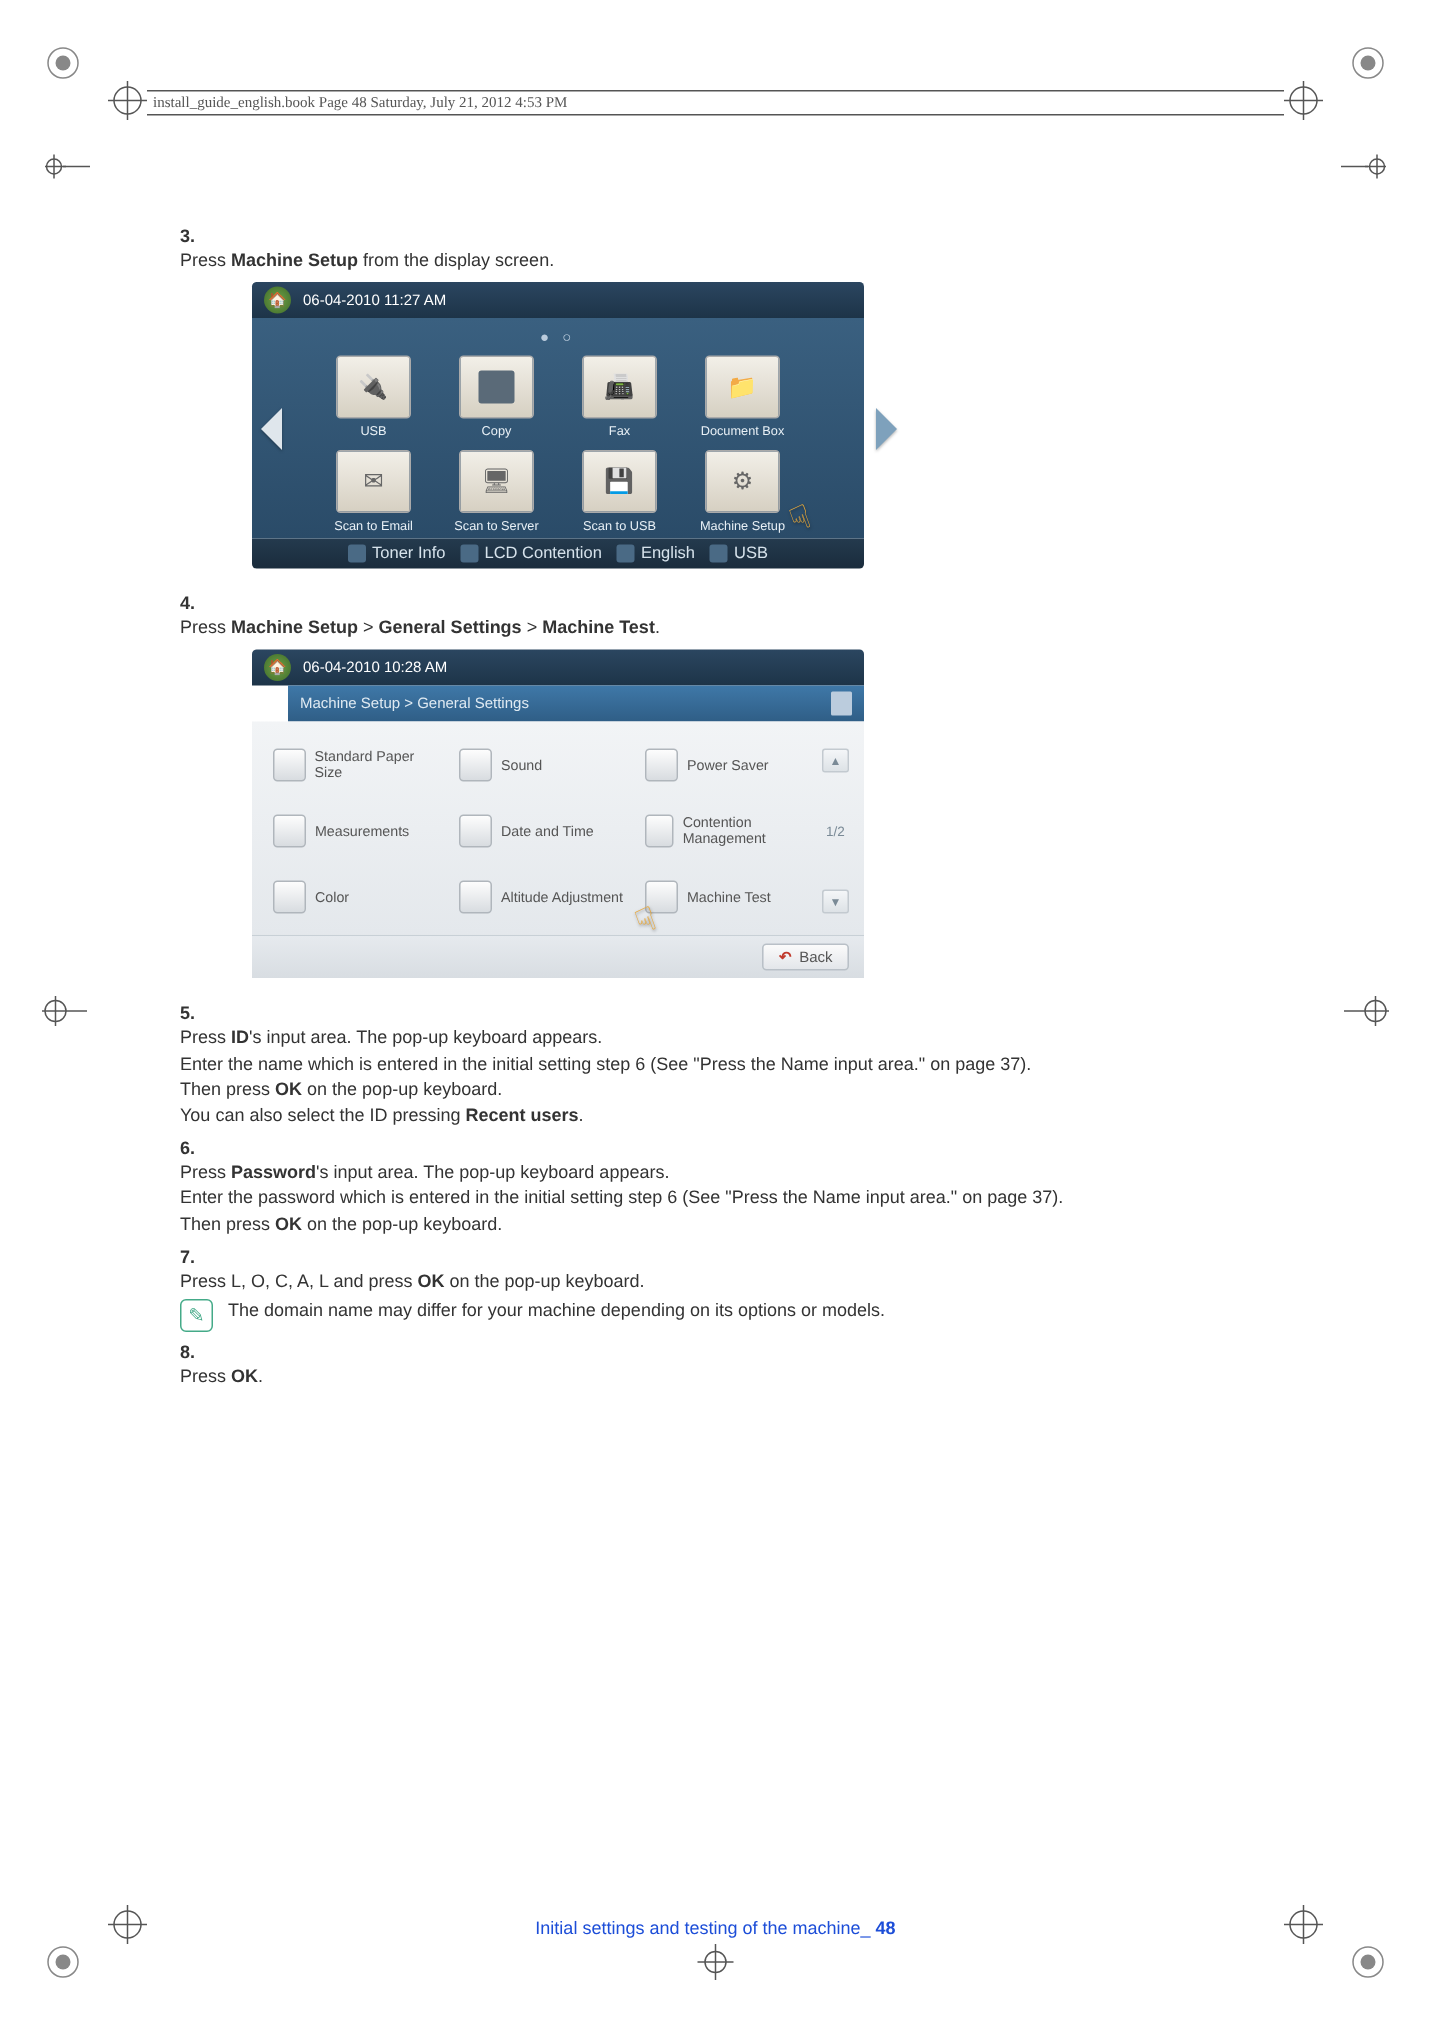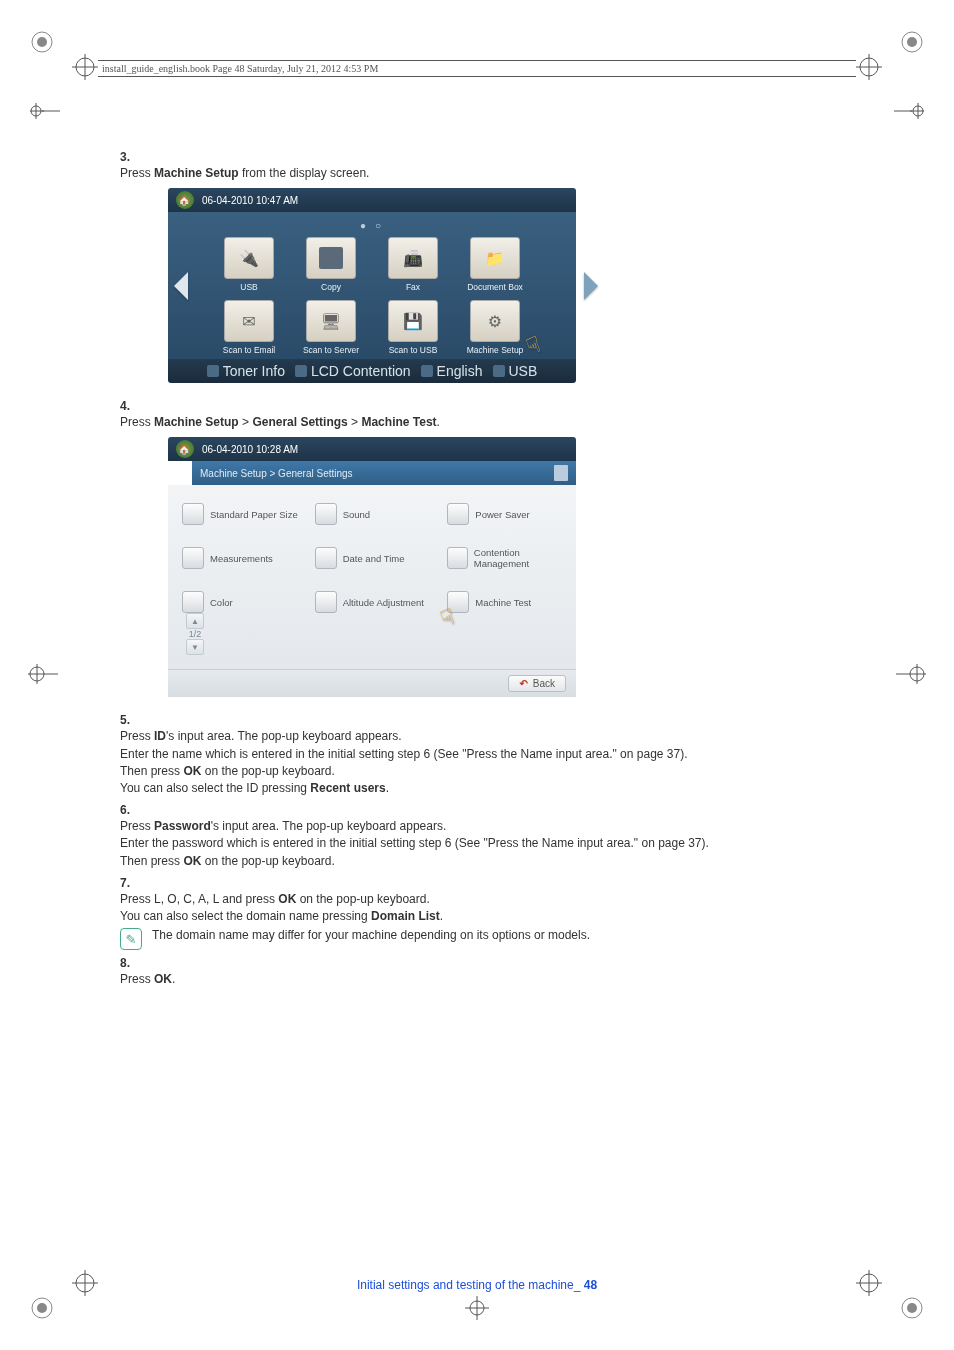--- a/index.html
+++ b/index.html
@@ -89,38 +89,37 @@
   .tile-icon.printer::before { content: ""; width: 24px; height: 22px; background: #5a6a78; border-radius: 2px; display: block; }
   .pointer {
     position: absolute; bottom: -4px; right: -8px;
     font-size: 22px; color: #e8a83a;
     text-shadow: 0 1px 2px rgba(0,0,0,.5);
     transform: rotate(-20deg);
   }
   .sA-footer {
     background: linear-gradient(#243a4e,#1a2c3c);
     display: flex; justify-content: center; gap: 10px;
-    padding: 4px 0; color: #d6e2eb; font-size: 14px;
+    padding: 4px 0; color: #d6e2eb; font-size: 11px;
     border-radius: 0 0 3px 3px;
   }
   .sA-footer span { display: inline-flex; align-items: center; gap: 4px; }
   .mini-icon { width: 12px; height: 12px; background: #4a6a85; border-radius: 2px; display: inline-block; }
   
   .sB { width: 408px; }
   .crumb {
     background: linear-gradient(#3f78a8,#2f5e86);
     color: #dfeaf2; font-size: 10px; padding: 4px 8px;
     display: flex; justify-content: space-between; align-items: center; margin-left: 24px;
   }
   .crumb .doc-icon { width: 14px; height: 16px; background: #bcd; border-radius: 1px; }
   .sB-body {
     background: linear-gradient(#f2f4f6,#e4e8ec);
     display: flex; padding: 18px 6px 14px 14px; gap: 0;
     position: relative;
-    flex-direction: column;
   }
   .opt-grid {
     flex: 1; display: grid; grid-template-columns: repeat(3, 1fr);
     gap: 22px 10px;
   }
   .opt {
     display: flex; align-items: center; gap: 6px; font-size: 9.5px; color: #555;
     cursor: pointer; position: relative;
   }
   .opt-btn {
@@ -236,21 +235,21 @@
   <li>
     <span class="step-num">3.</span>
     <span class="step-body">
       <p>
         <span>Press </span><b>Machine Setup</b><span> from the display screen.</span>
       </p>
       
       <div class="screenshot sA">
         <div class="titlebar">
           <span class="home-icon">🏠</span>
-          <span>06-04-2010 10:47 AM</span>
+          <span>06-04-2010 11:27 AM</span>
         </div>
         <div class="sA-body">
           <div class="dots">● ○</div>
           <div class="nav-arrow nav-left"></div>
           <div class="nav-arrow nav-right"></div>
           <div class="grid2x4">
             <div class="tile">
                   <div class="tile-icon">🔌</div>
                   <div>USB</div>
                 </div>
@@ -394,21 +393,20 @@
       <p><span>Press </span><b>Password</b><span>'s input area. The pop-up keyboard appears.</span></p>
       <p>Enter the password which is entered in the initial setting step 6 (See "Press the Name input area." on page 37).</p>
       <p><span>Then press </span><b>OK</b><span> on the pop-up keyboard.</span></p>
     </span>
   </li>
 
   <li>
     <span class="step-num">7.</span>
     <span class="step-body">
       <p><span>Press L, O, C, A, L and press </span><b>OK</b><span> on the pop-up keyboard.</span></p>
-      <p><span>You can also select the domain name pressing </span><b>Domain List</b><span>.</span></p>
       <div class="note">
         <span class="note-icon">✎</span>
         <span>The domain name may differ for your machine depending on its options or models.</span>
       </div>
     </span>
   </li>
 
   <li>
     <span class="step-num">8.</span>
     <span class="step-body">

